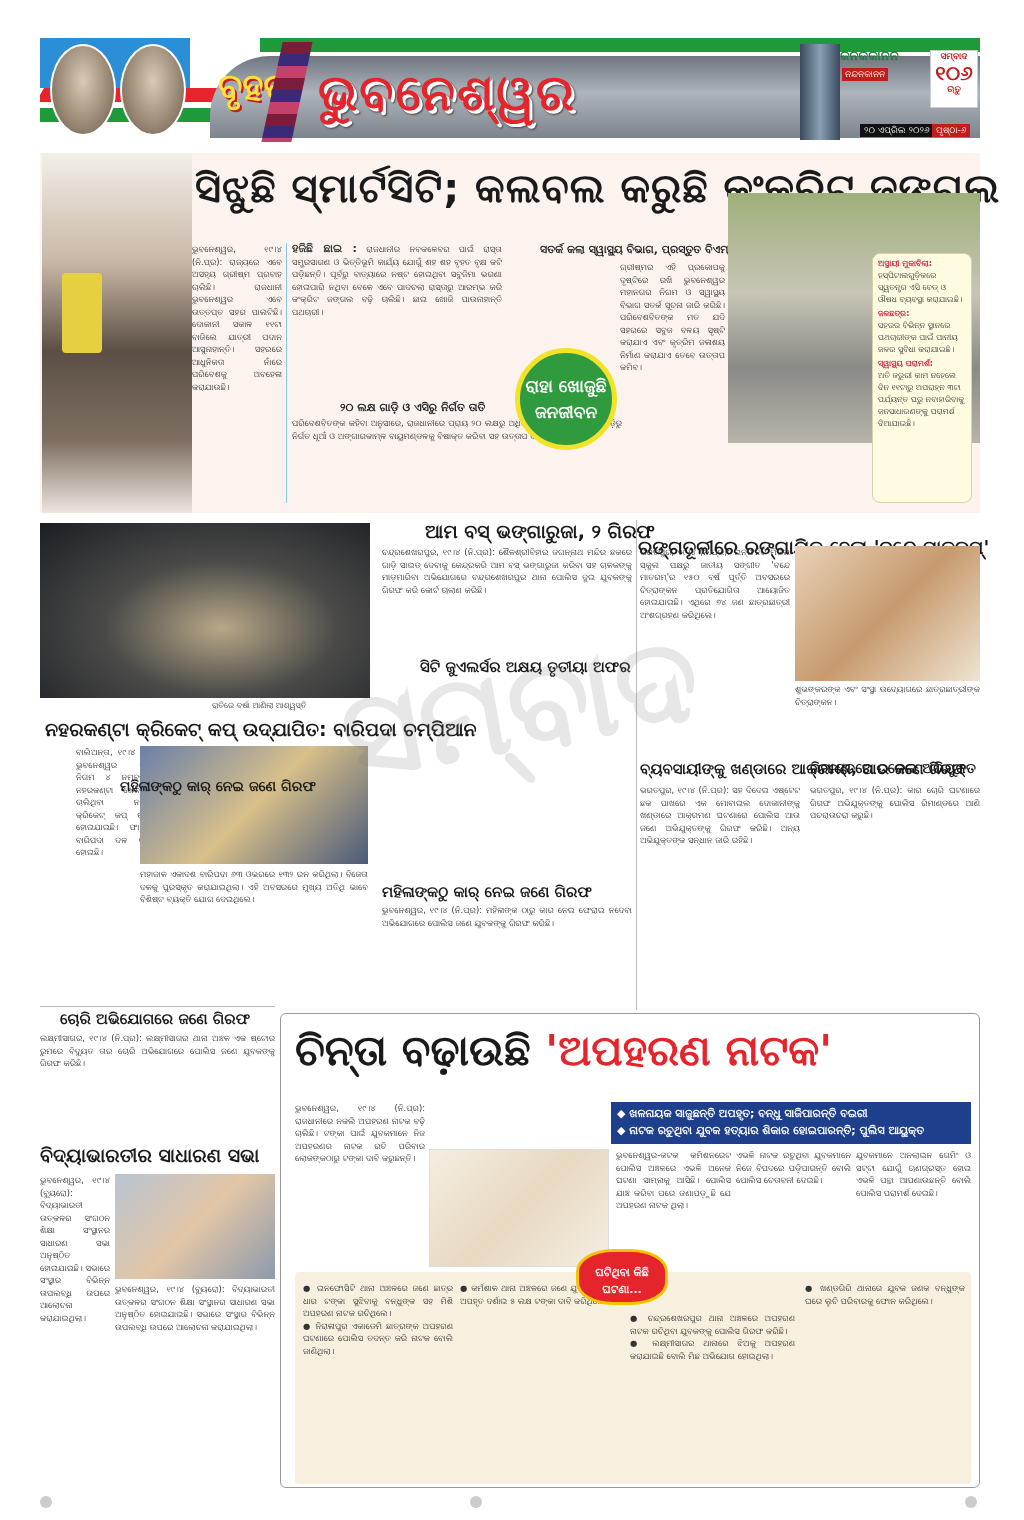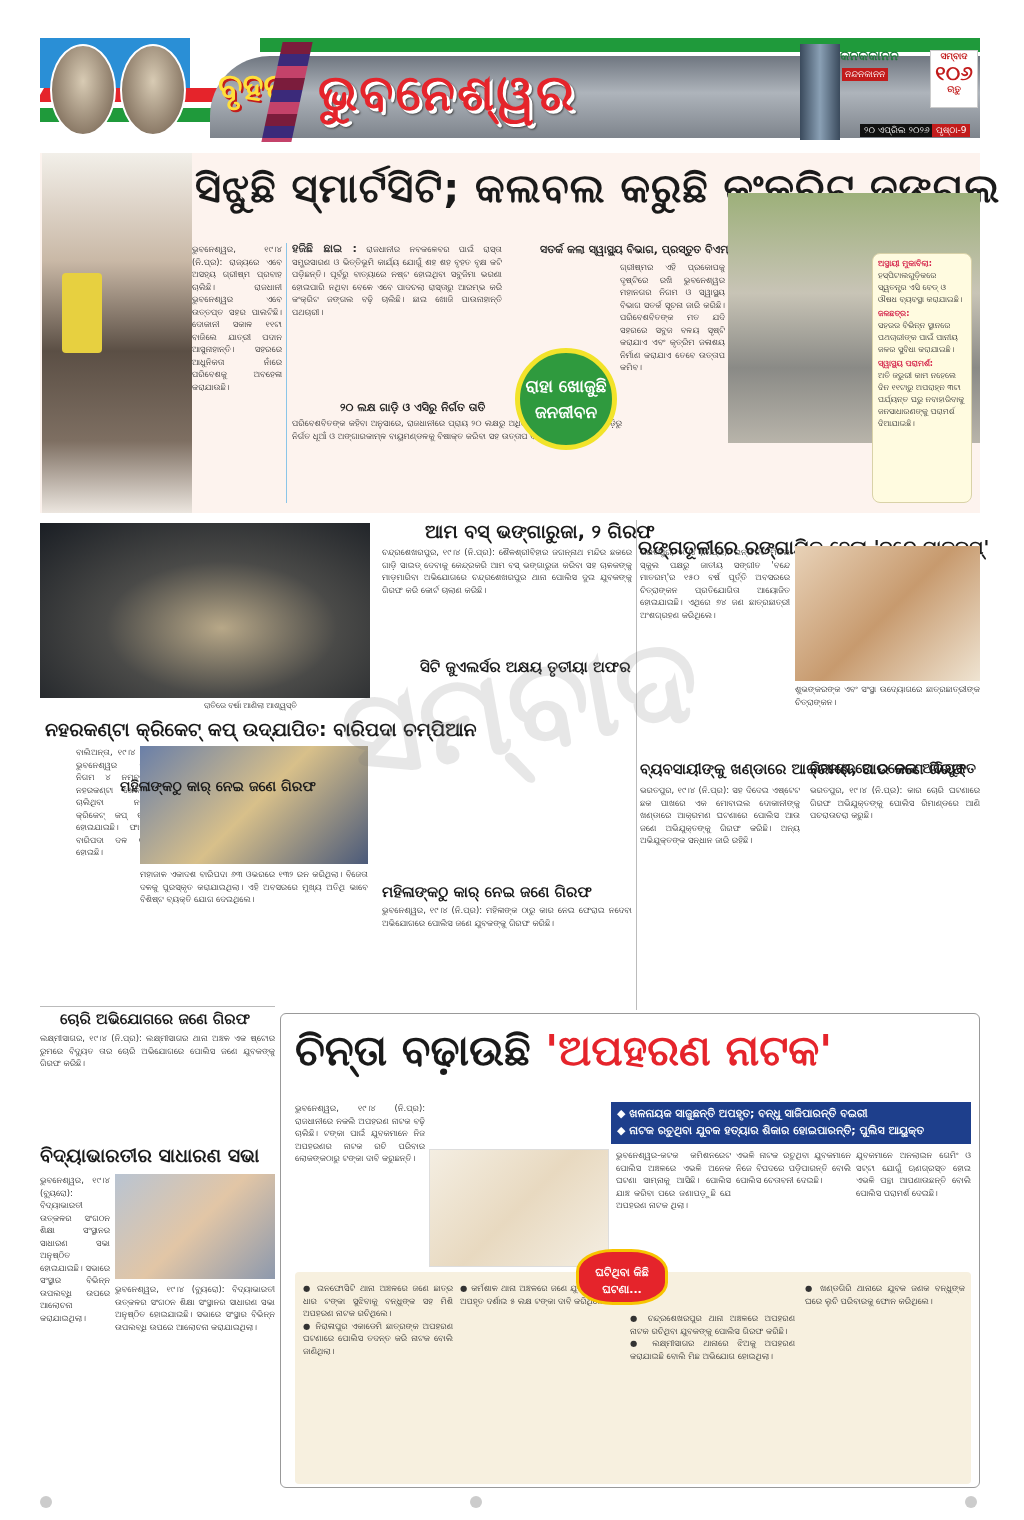--- a/index.html
+++ b/index.html
@@ -82,21 +82,21 @@
     <div class="badge">
       <div class="kk">କନକକାନନ</div>
       <div class="kk2">ନନ୍ଦନକାନନ</div>
       <div class="num">
         <span class="s">ସମ୍ବାଦ</span>
         <span class="n">୧୦୬</span>
         <span class="s">ଋତୁ</span>
       </div>
     </div>
     <div class="date">୨୦ ଏପ୍ରିଲ ୨୦୨୬</div>
-    <div class="pg">ପୃଷ୍ଠା-9</div>
+    <div class="pg">ପୃଷ୍ଠା-୬</div>
   </div>
 
   <div class="lead">
     <div class="person"></div>
     <div class="headline h1">ସିଝୁଛି ସ୍ମାର୍ଟସିଟି; କଲବଲ କରୁଛି କଂକ୍ରିଟ୍ ଜଙ୍ଗଲ</div>
 
     <div class="col-text" style="left:152px; top:90px; width:90px; height:270px;">
       <span>ଭୁବନେଶ୍ୱର, ୧୯।୪ (ନି.ପ୍ର): ରାଜ୍ୟରେ ଏବେ ଅସହ୍ୟ ଗ୍ରୀଷ୍ମ ପ୍ରବାହ ଚାଲିଛି। ରାଜଧାନୀ ଭୁବନେଶ୍ୱର ଏବେ ଉତ୍ତପ୍ତ ସହର ପାଲଟିଛି।</span>
       <span>ଦୋକାନୀ ସକାଳ ୧୧ଟା ବାଜିଲେ ଯାତ୍ରୀ ପଦାନ ଆସୁନାହାନ୍ତି। ସହରରେ ଆଧୁନିକତା ନାଁରେ ପରିବେଶକୁ ଅବହେଳା କରାଯାଉଛି।</span>
     </div>
@@ -122,21 +122,21 @@
       <span class="k">ଅସ୍ଥାୟୀ ମୁକାବିଲା:</span>
       <span class="v">ହସ୍ପିଟାଲଗୁଡ଼ିକରେ ସ୍ୱତନ୍ତ୍ର ଏସି ବେଡ୍ ଓ ଔଷଧ ବ୍ୟବସ୍ଥା କରାଯାଇଛି।</span>
       <span class="k">ଜଳଛତ୍ର:</span>
       <span class="v">ସହରର ବିଭିନ୍ନ ସ୍ଥାନରେ ପଥଚାରୀଙ୍କ ପାଇଁ ପାନୀୟ ଜଳର ସୁବିଧା କରାଯାଇଛି।</span>
       <span class="k">ସ୍ୱାସ୍ଥ୍ୟ ପରାମର୍ଶ:</span>
       <span class="v">ଅତି ଜରୁରୀ କାମ ନହେଲେ ଦିନ ୧୧ଟାରୁ ଅପରାହ୍ନ ୩ଟା ପର୍ଯ୍ୟନ୍ତ ଘରୁ ନବାହାରିବାକୁ ଜନସାଧାରଣଙ୍କୁ ପରାମର୍ଶ ଦିଆଯାଇଛି।</span>
     </div>
   </div>
 
   <div class="rain"></div>
-  <div class="caption" style="left:164px; top:663px;font-family:Liberation Serif, serif;">ରାତିରେ ବର୍ଷା ଆଣିଲା ଆଶ୍ୱସ୍ତି</div>
+  <div class="caption" style="left:172px; top:663px;">ରାତିରେ ବର୍ଷା ଆଣିଲା ଆଶ୍ୱସ୍ତି</div>
 
   <div class="headline h2" style="left:385px; top:482px;">ଆମ ବସ୍ ଭଙ୍ଗାରୁଜା, ୨ ଗିରଫ</div>
   <div class="col-text" style="left:342px; top:508px; width:250px; height:110px;">ଚନ୍ଦ୍ରଶେଖରପୁର, ୧୯।୪ (ନି.ପ୍ର): ଶୈଳଶ୍ରୀବିହାର ଜଗନ୍ନାଥ ମନ୍ଦିର ଛକରେ ଗାଡ଼ି ସାଇଡ୍ ଦେବାକୁ କେନ୍ଦ୍ରକରି ଆମ ବସ୍ ଭଙ୍ଗାରୁଜା କରିବା ସହ ଚାଳକଙ୍କୁ ମାଡ଼ମାରିବା ଅଭିଯୋଗରେ ଚନ୍ଦ୍ରଶେଖରପୁର ଥାନା ପୋଲିସ ଦୁଇ ଯୁବକଙ୍କୁ ଗିରଫ କରି କୋର୍ଟ ଚାଲାଣ କରିଛି।</div>
 
   <div class="headline h3" style="left:380px; top:620px;">ସିଟି ଜୁଏଲର୍ସର ଅକ୍ଷୟ ତୃତୀୟା ଅଫର</div>
 
   <div class="divider-v" style="left:596px; top:482px; height:490px;"></div>
 
   <div class="headline h2" style="left:598px; top:498px;">ରଙ୍ଗତୂଳୀରେ ରଙ୍ଗାୟିତ ହେଲା 'ବନ୍ଦେ ମାତରମ୍'</div>
   <div class="col-text" style="left:600px; top:508px; width:150px; height:200px;">ଭରତପୁର, ୧୯।୪ (ନି.ପ୍ର): ଇନ୍‌ଫିନିଟି ମିଡିଲ ସ୍କୁଲ ପକ୍ଷରୁ ଜାତୀୟ ସଙ୍ଗୀତ 'ବନ୍ଦେ ମାତରମ୍'ର ୧୫୦ ବର୍ଷ ପୂର୍ତ୍ତି ଅବସରରେ ଚିତ୍ରାଙ୍କନ ପ୍ରତିଯୋଗିତା ଆୟୋଜିତ ହୋଇଯାଇଛି। ଏଥିରେ ୭୪ ଜଣ ଛାତ୍ରଛାତ୍ରୀ ଅଂଶଗ୍ରହଣ କରିଥିଲେ।</div>

